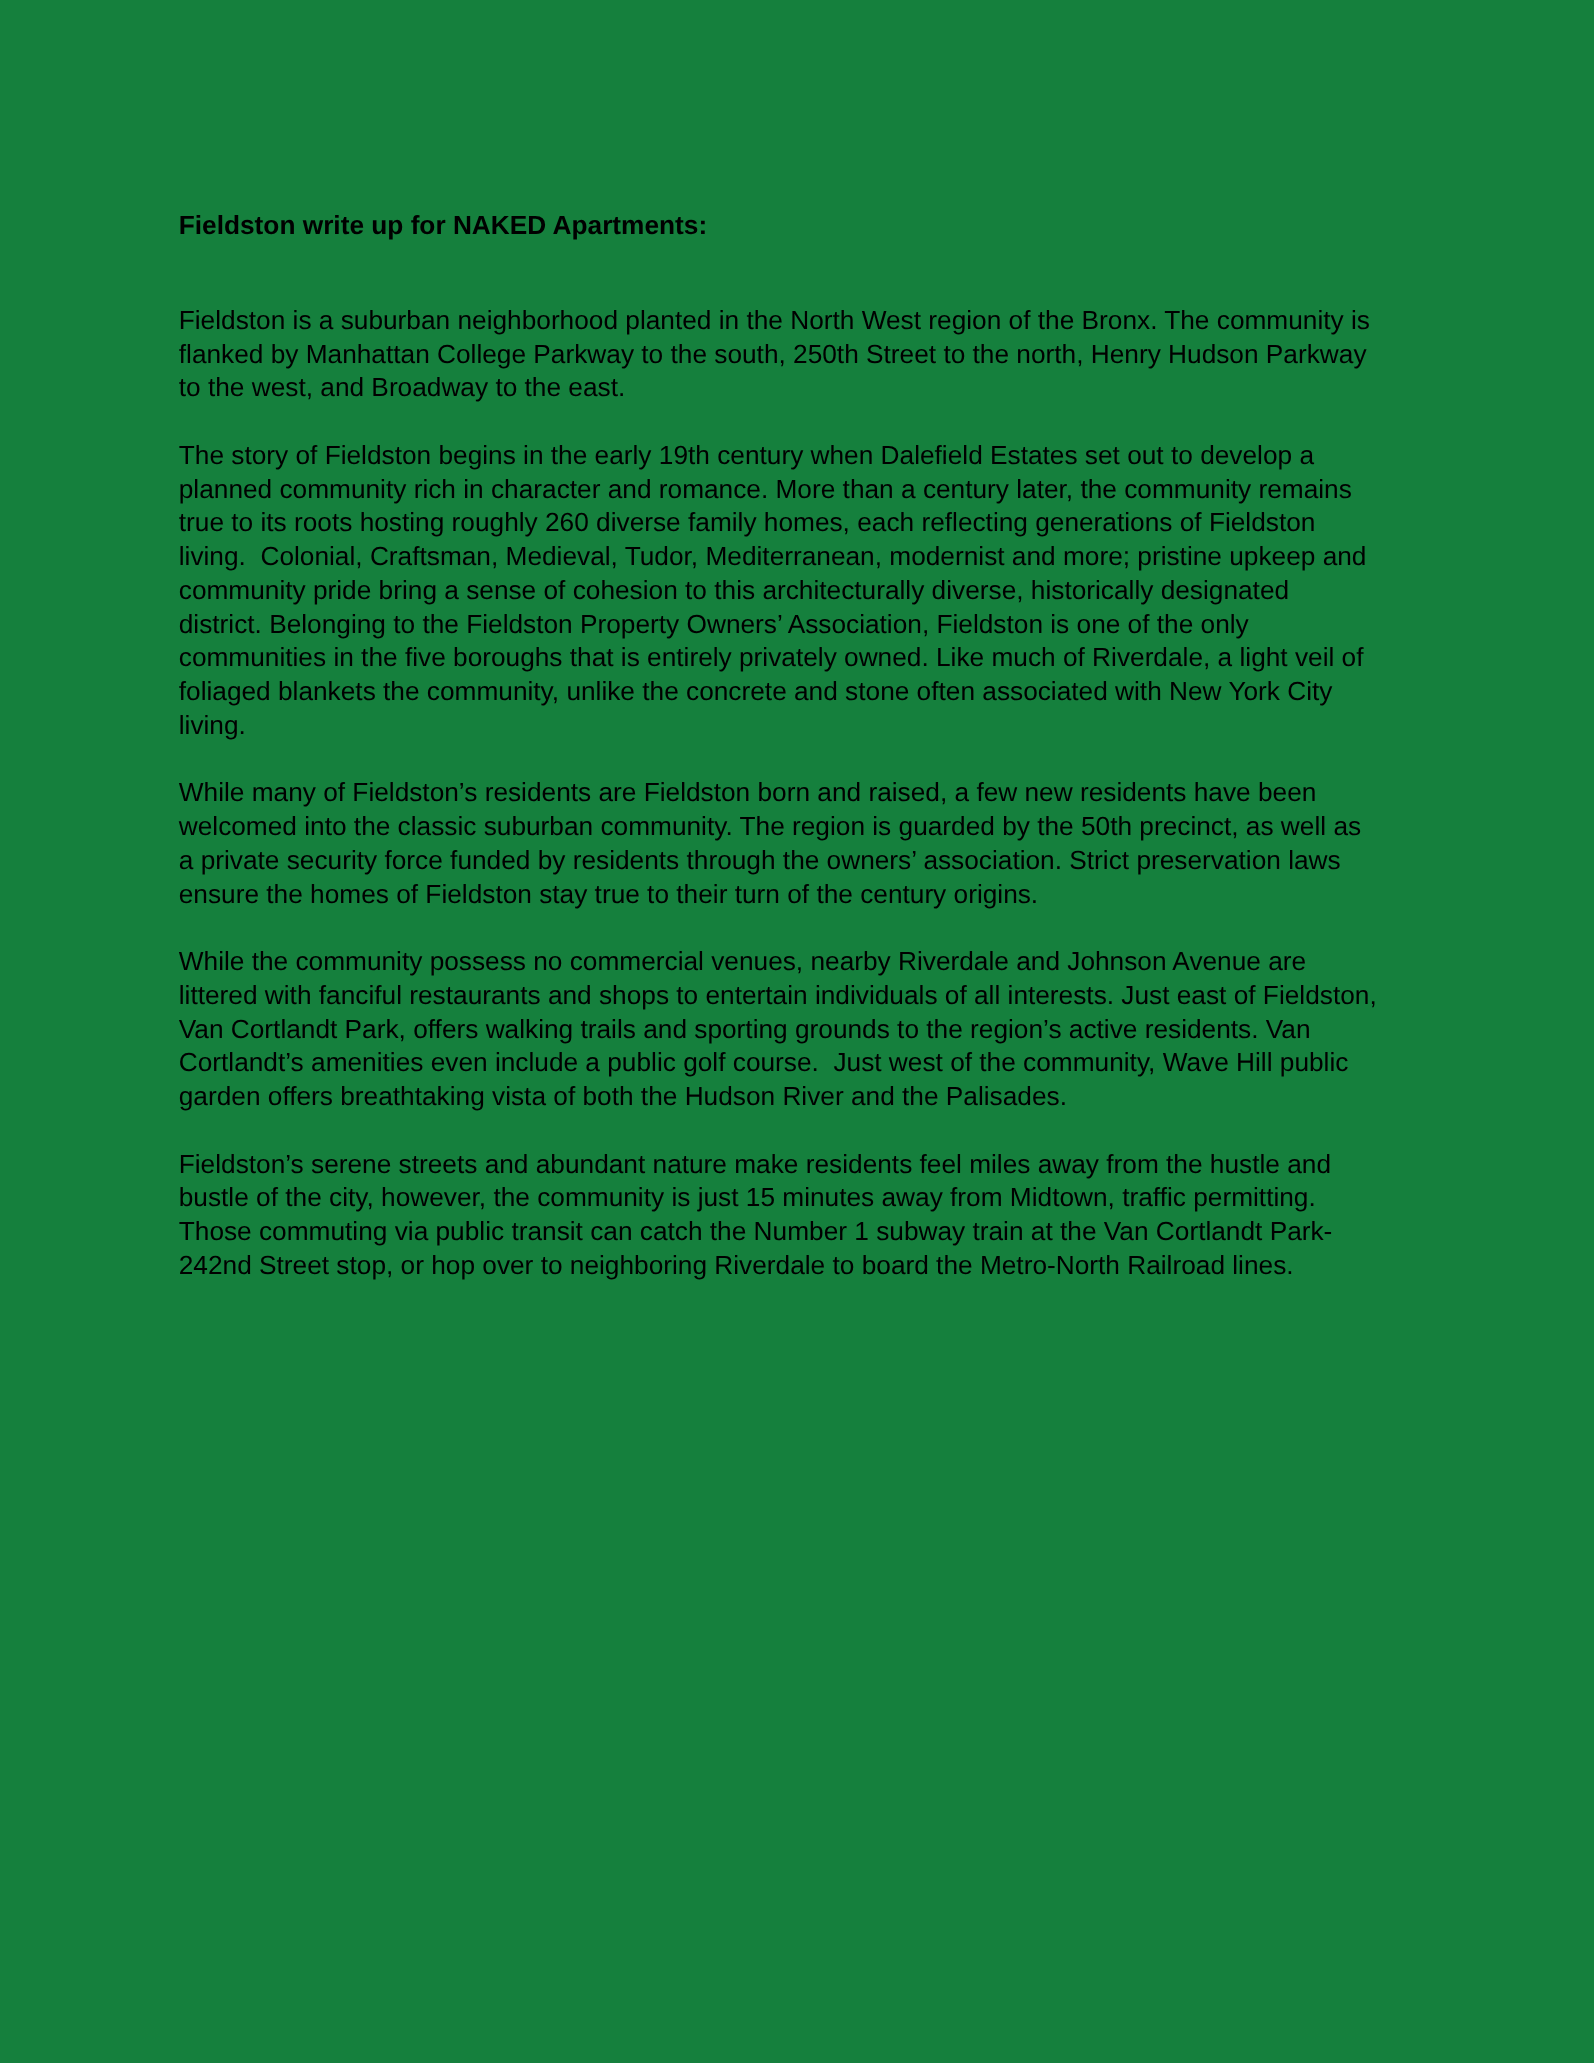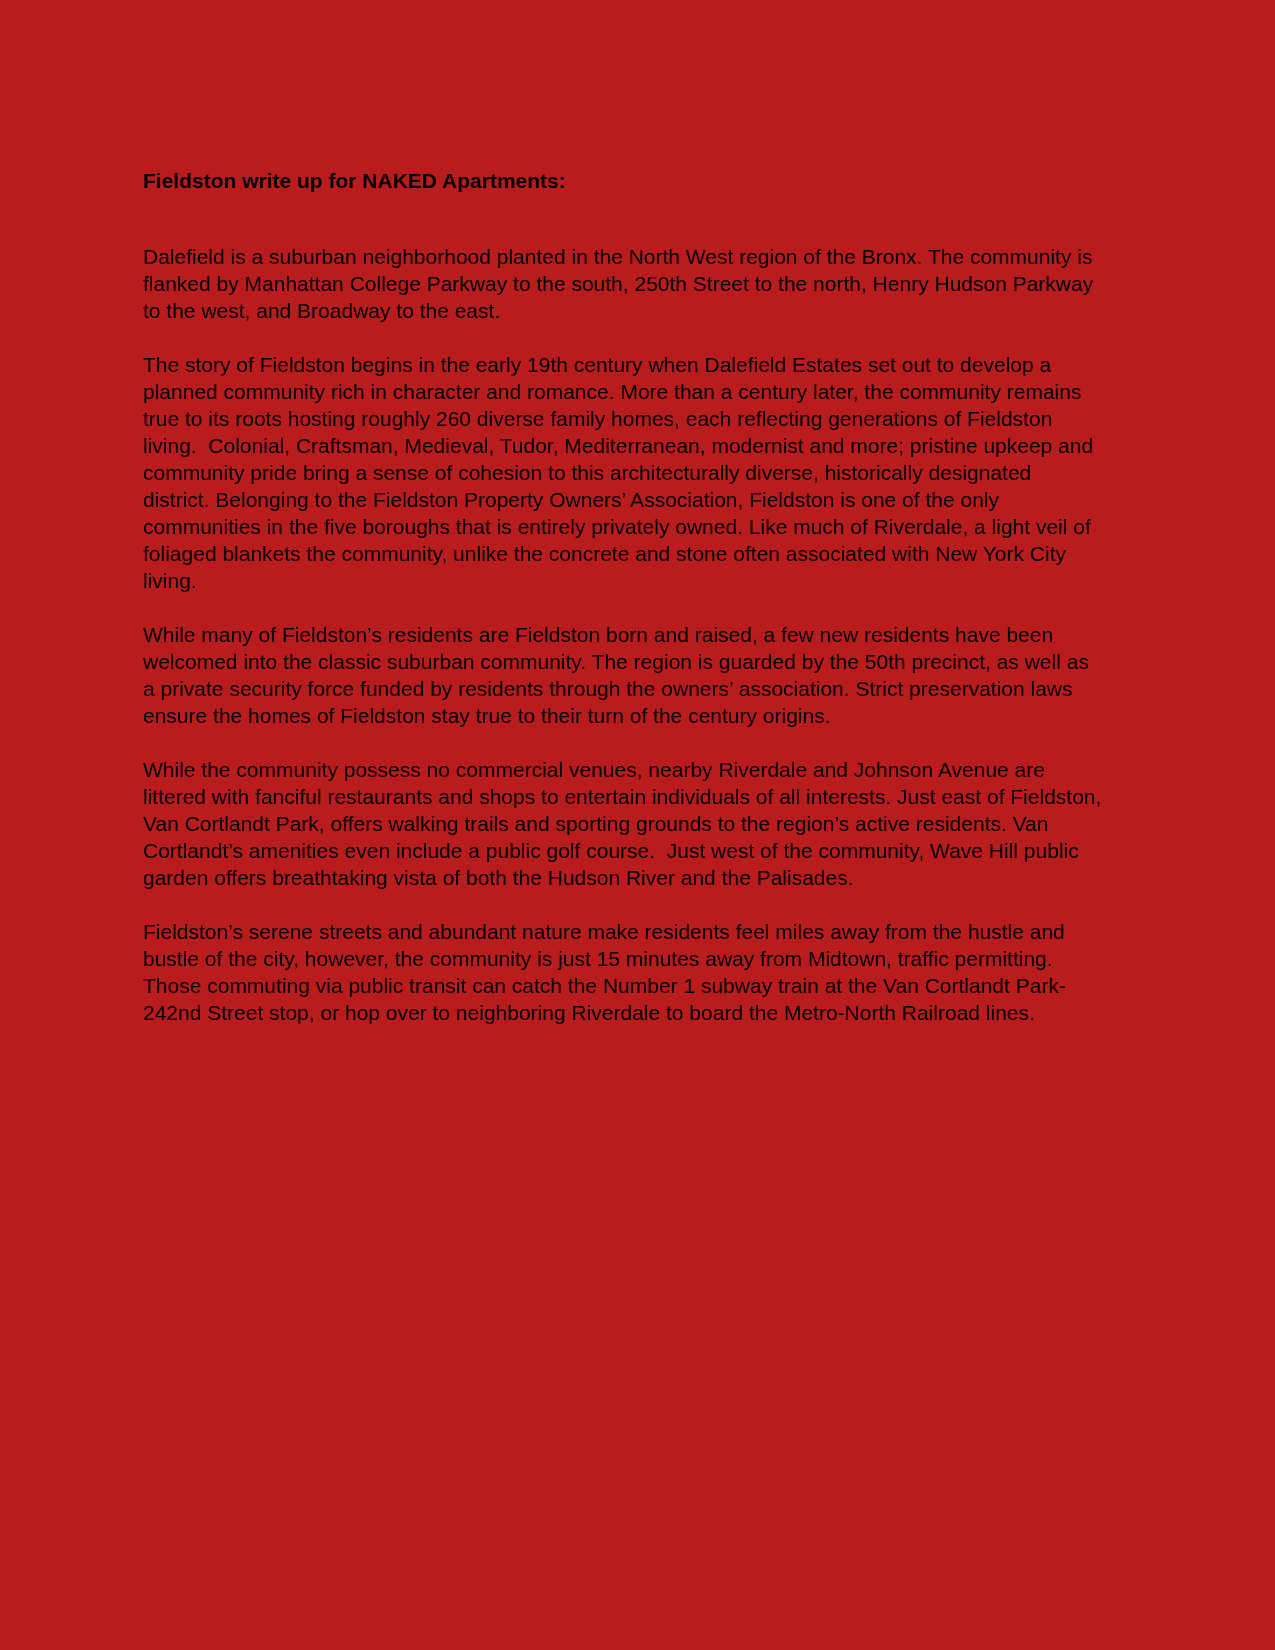--- a/index.html
+++ b/index.html
@@ -12,21 +12,21 @@
     height: 1650px;
     overflow: hidden;
     font-family: "Liberation Sans", sans-serif;
     color: #000000;
   }
   .page {
     box-sizing: border-box;
     width: 1275px;
     height: 1650px;
     padding: 167px 155px 100px 143px;
-    background: #b91c1c;
+    background: #15803d;
   }
   .doc-title {
     font-size: 21px;
     line-height: 27px;
     font-weight: bold;
     margin: 0 0 49px 0;
     white-space: pre-wrap;
   }
   .doc-paragraph {
     font-size: 21px;
@@ -37,21 +37,21 @@
     white-space: pre-wrap;
     word-wrap: break-word;
   }
 </style>
 </head>
 <body>
 
 <div class="page">
   <h1 class="doc-title">Fieldston write up for NAKED Apartments:</h1>
 
-  <p class="doc-paragraph">Dalefield is a suburban neighborhood planted in the North West region of the Bronx. The community is flanked by Manhattan College Parkway to the south, 250th Street to the north, Henry Hudson Parkway to the west, and Broadway to the east.</p>
+  <p class="doc-paragraph">Fieldston is a suburban neighborhood planted in the North West region of the Bronx. The community is flanked by Manhattan College Parkway to the south, 250th Street to the north, Henry Hudson Parkway to the west, and Broadway to the east.</p>
 
   <p class="doc-paragraph">The story of Fieldston begins in the early 19th century when Dalefield Estates set out to develop a planned community rich in character and romance. More than a century later, the community remains true to its roots hosting roughly 260 diverse family homes, each reflecting generations of Fieldston living.  Colonial, Craftsman, Medieval, Tudor, Mediterranean, modernist and more; pristine upkeep and community pride bring a sense of cohesion to this architecturally diverse, historically designated district. Belonging to the Fieldston Property Owners’ Association, Fieldston is one of the only communities in the five boroughs that is entirely privately owned. Like much of Riverdale, a light veil of foliaged blankets the community, unlike the concrete and stone often associated with New York City living.</p>
 
   <p class="doc-paragraph">While many of Fieldston’s residents are Fieldston born and raised, a few new residents have been welcomed into the classic suburban community. The region is guarded by the 50th precinct, as well as a private security force funded by residents through the owners’ association. Strict preservation laws ensure the homes of Fieldston stay true to their turn of the century origins.</p>
 
   <p class="doc-paragraph">While the community possess no commercial venues, nearby Riverdale and Johnson Avenue are littered with fanciful restaurants and shops to entertain individuals of all interests. Just east of Fieldston, Van Cortlandt Park, offers walking trails and sporting grounds to the region’s active residents. Van Cortlandt’s amenities even include a public golf course.  Just west of the community, Wave Hill public garden offers breathtaking vista of both the Hudson River and the Palisades.</p>
 
   <p class="doc-paragraph">Fieldston’s serene streets and abundant nature make residents feel miles away from the hustle and bustle of the city, however, the community is just 15 minutes away from Midtown, traffic permitting. Those commuting via public transit can catch the Number 1 subway train at the Van Cortlandt Park-242nd Street stop, or hop over to neighboring Riverdale to board the Metro-North Railroad lines.</p>
 </div>
 

